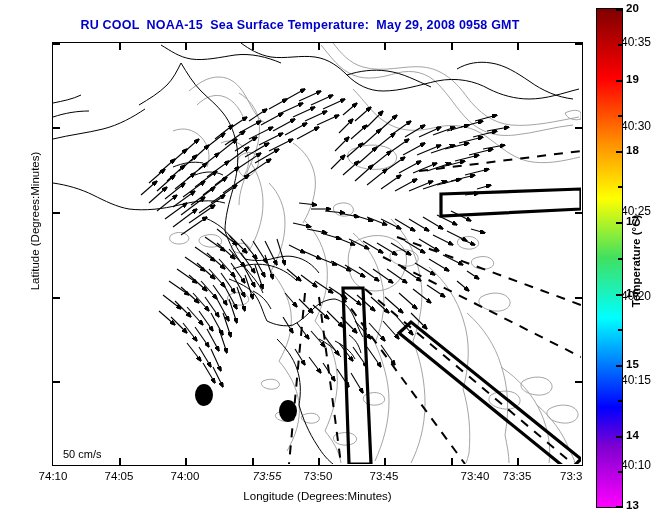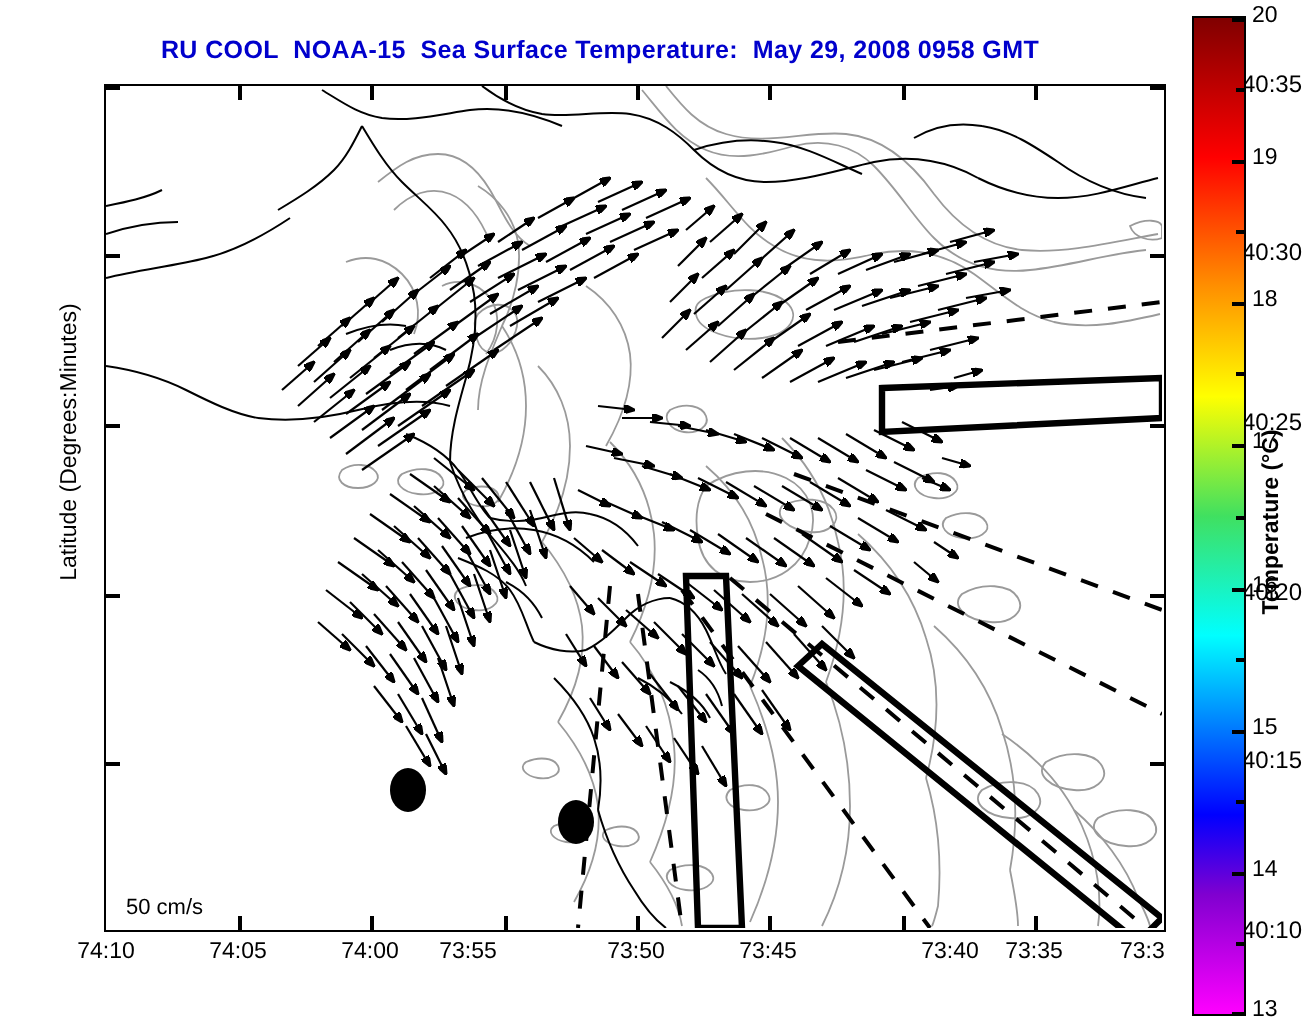--- a/index.html
+++ b/index.html
@@ -137,21 +137,21 @@
     position: absolute;
     left: 22px;
     width: 4px;
     height: 1.5px;
     background: #000000;
   }
   .cb-label {
     position: absolute;
     left: 30px;
     font-size: 11.5px;
-    font-weight: normal;
+    font-weight: bold;
     color: #000000;
     white-space: pre;
   }
   #colorbar-title {
     position: absolute;
     left: 556px;
     top: 255px;
     width: 160px;
     text-align: center;
     font-size: 11.5px;
@@ -581,28 +581,29 @@
   <div class="ytick-label" style="top:35px;width:48px;">40:35</div>
   <div class="ytick-label" style="top:119px;width:48px;">40:30</div>
   <div class="ytick-label" style="top:204px;width:48px;">40:25</div>
   <div class="ytick-label" style="top:289px;width:48px;">40:20</div>
   <div class="ytick-label" style="top:373px;width:48px;">40:15</div>
   <div class="ytick-label" style="top:458px;width:48px;">40:10</div>
 
   <div class="xtick-label" style="left:26px;top:470px;width:54px;">74:10</div>
   <div class="xtick-label" style="left:92px;top:470px;width:54px;">74:05</div>
   <div class="xtick-label" style="left:158px;top:470px;width:54px;">74:00</div>
-  <div class="xtick-label" style="left:207px;top:470px;width:54px;">73:55</div>
+  <div class="xtick-label" style="left:240px;top:470px;width:54px;font-style:italic;">73:55</div>
   <div class="xtick-label" style="left:291px;top:470px;width:54px;">73:50</div>
   <div class="xtick-label" style="left:357px;top:470px;width:54px;">73:45</div>
   <div class="xtick-label" style="left:448px;top:470px;width:54px;">73:40</div>
   <div class="xtick-label" style="left:490px;top:470px;width:54px;">73:35</div>
   <div class="xtick-label" style="left:560px;top:470px;width:34px;text-align:left;">73:3</div>
 
   <div id="ylabel">Latitude (Degrees:Minutes)</div>
+  <div id="xlabel">Longitude (Degrees:Minutes)</div>
 
   <div id="colorbar-wrap">
     <div id="colorbar-gradient" style="background: linear-gradient(rgb(128, 0, 0) 0%, rgb(255, 0, 0) 14%, rgb(255, 144, 0) 27%, rgb(255, 255, 0) 38%, rgb(64, 224, 96) 50%, rgb(0, 255, 255) 62%, rgb(0, 0, 255) 80%, rgb(128, 0, 208) 88%, rgb(255, 0, 255) 100%);"></div>
 
     <div class="cb-tick" style="top:1px;"></div>
     <div class="cb-tick" style="top:72px;"></div>
     <div class="cb-tick" style="top:143px;"></div>
     <div class="cb-tick" style="top:214px;"></div>
     <div class="cb-tick" style="top:286px;"></div>
     <div class="cb-tick" style="top:357px;"></div>

